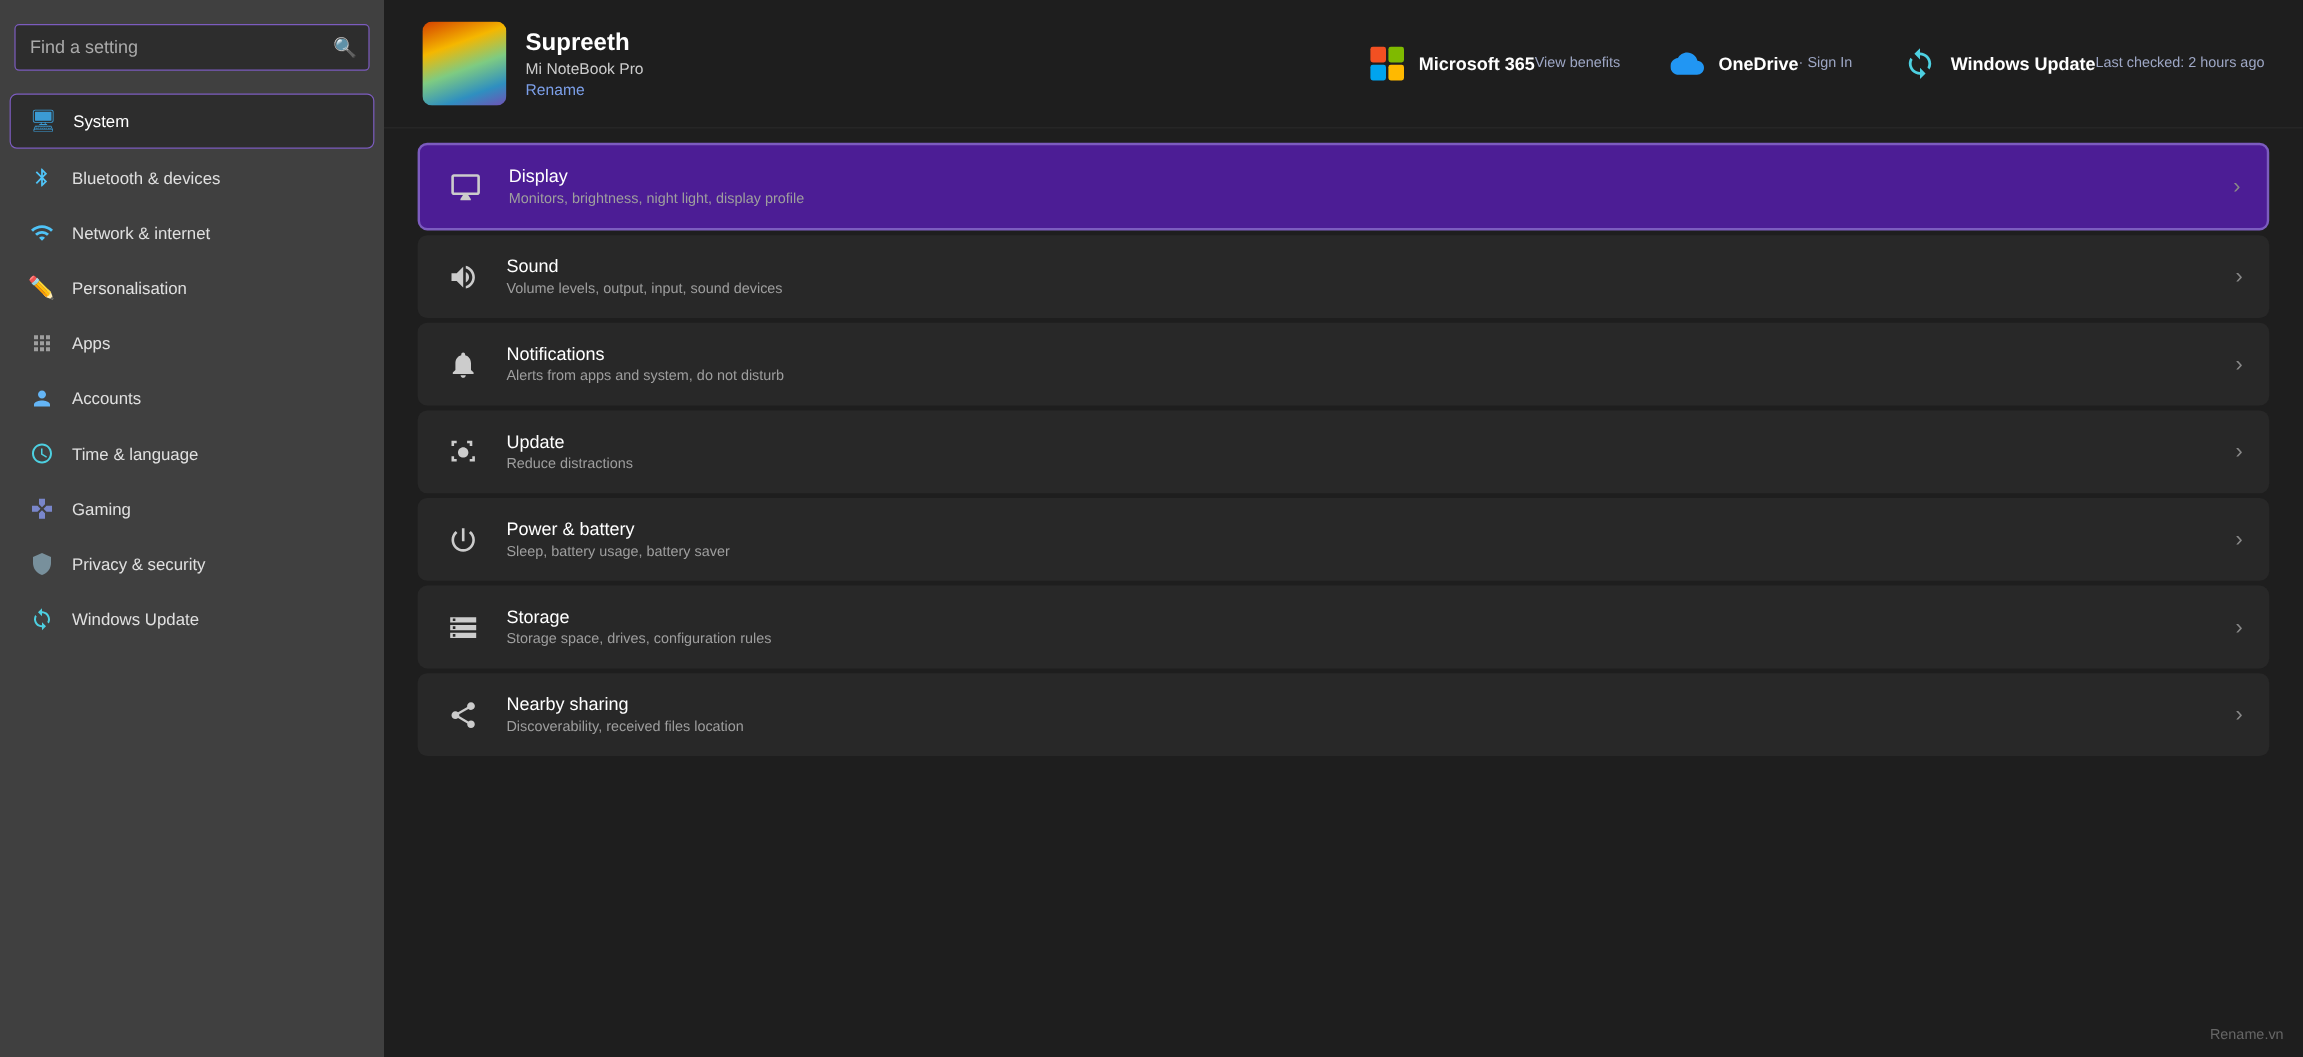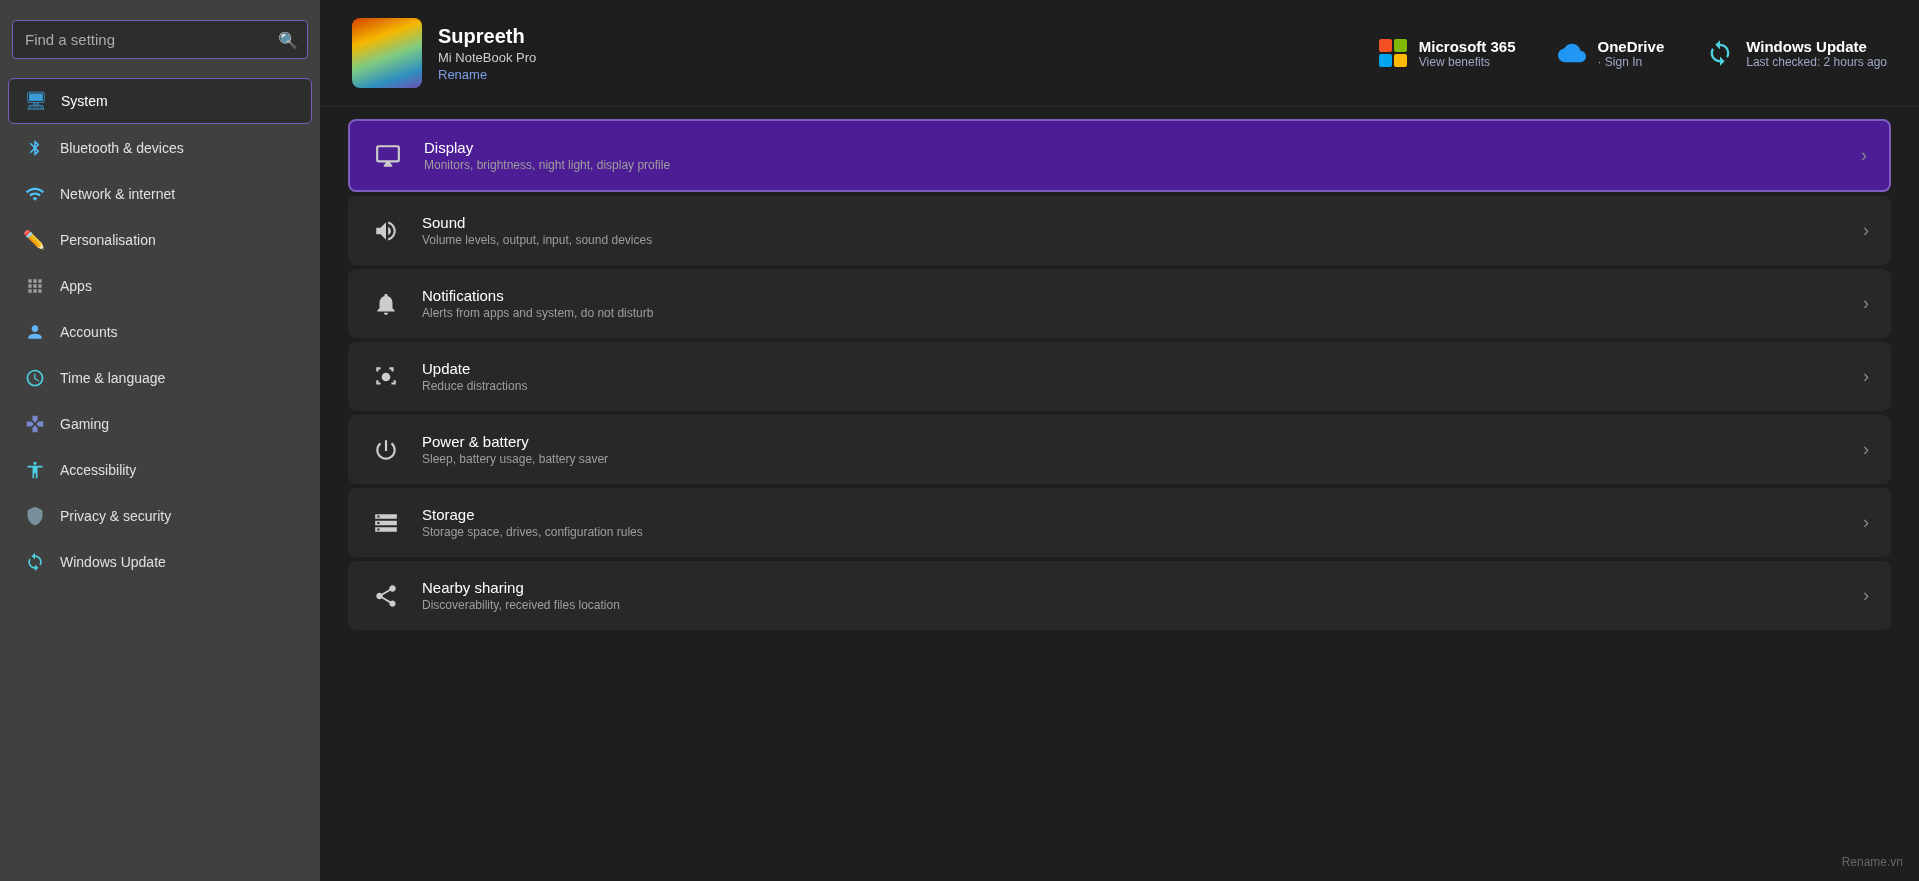--- a/index.html
+++ b/index.html
@@ -179,21 +179,20 @@
       width: 32px;
       height: 32px;
       display: flex;
       align-items: center;
       justify-content: center;
       font-size: 22px;
     }
 
     .top-action-text {
       display: flex;
-      flex-direction: column;
     }
 
     .top-action-title {
       font-size: 15px;
       font-weight: 600;
       color: #ffffff;
     }
 
     .top-action-subtitle {
       font-size: 12px;
@@ -361,28 +360,20 @@
 
     <div class="nav-item">
       <span class="nav-icon" style="color:#7986cb;">
         <svg width="20" height="20" viewBox="0 0 24 24" fill="currentColor">
           <path d="M15 7.5V2H9v5.5l3 3 3-3zM7.5 9H2v6h5.5l3-3-3-3zM9 16.5V22h6v-5.5l-3-3-3 3zM16.5 9l-3 3 3 3H22V9h-5.5z"></path>
         </svg>
       </span>
       <span class="nav-label">Gaming</span>
     </div>
 
-    <div class="nav-item">
-      <span class="nav-icon" style="color:#4dd0e1;">
-        <svg width="20" height="20" viewBox="0 0 24 24" fill="currentColor">
-          <path d="M12 2c1.1 0 2 .9 2 2s-.9 2-2 2-2-.9-2-2 .9-2 2-2zm9 7h-6v13h-2v-6h-2v6H9V9H3V7h18v2z"></path>
-        </svg>
-      </span>
-      <span class="nav-label">Accessibility</span>
-    </div>
 
     <div class="nav-item">
       <span class="nav-icon" style="color:#78909c;">
         <svg width="20" height="20" viewBox="0 0 24 24" fill="currentColor">
           <path d="M12 1L3 5v6c0 5.55 3.84 10.74 9 12 5.16-1.26 9-6.45 9-12V5l-9-4z"></path>
         </svg>
       </span>
       <span class="nav-label">Privacy &amp; security</span>
     </div>
 

